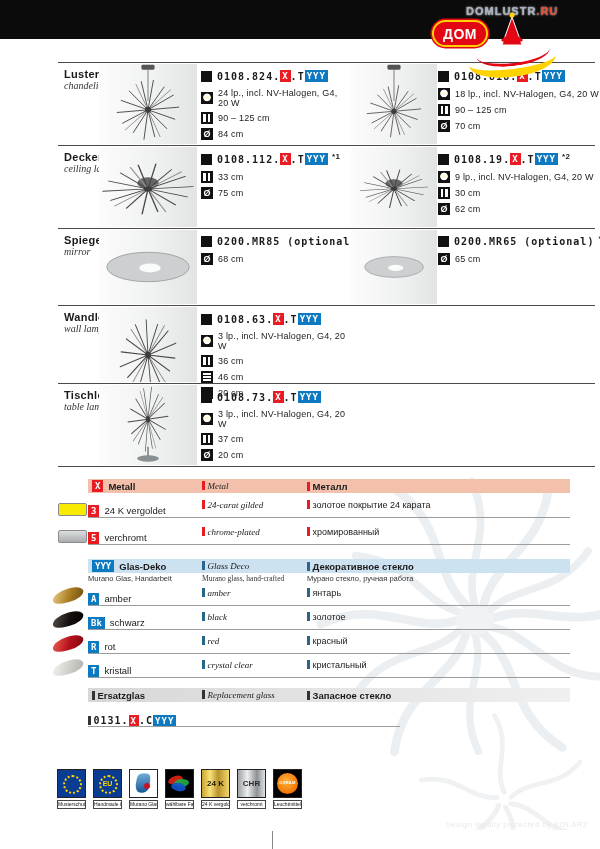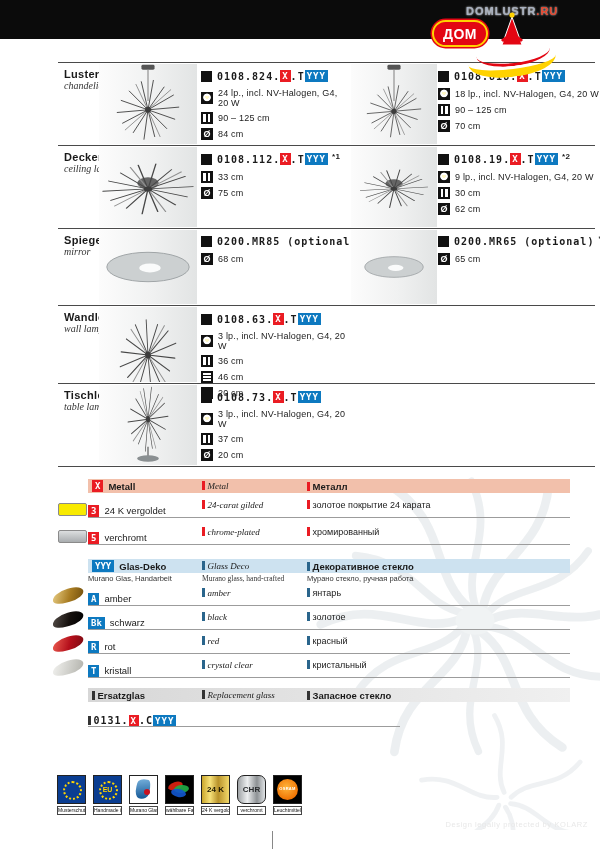--- a/index.html
+++ b/index.html
@@ -81,39 +81,39 @@
       border-radius:60% 40% 55% 45% / 70% 50% 60% 40%;}
   .gsw-amber{background:linear-gradient(120deg,#ecd28a,#a87c22 55%,#6e4c0c);}
   .gsw-black{background:linear-gradient(120deg,#5a534e,#140f0c 55%,#000);}
   .gsw-red{background:linear-gradient(120deg,#f06355,#b40f1b 55%,#780a12);}
   .gsw-crystal{background:linear-gradient(120deg,#f4f4f1,#cfcfca 55%,#b0b0aa);}
   .lgsub{font-size:7.5px;color:#333;}
   .lgsub-en{font-family:"Liberation Serif",serif;}
   
   .certs{position:absolute;left:57px;top:769px;display:flex;gap:7px;z-index:10;}
   .cert{width:29px;}
-  .cicon{width:27px;height:27px;border:1px solid #222;position:relative;overflow:hidden;margin-top:6px;}
+  .cicon{width:27px;height:27px;border:1px solid #222;position:relative;overflow:hidden;}
   .clabel{margin-top:2px;border:1px solid #444;background:#fff;font-size:5px;line-height:7px;
       text-align:center;white-space:nowrap;overflow:hidden;color:#111;}
   .ci-eu{background:#0a3d91;}
   .eu-stars{position:absolute;left:5px;top:5px;width:15px;height:15px;border:2px dotted #ffd500;border-radius:50%;}
   .eu-txt{position:absolute;inset:0;color:#ffd500;font-size:7px;font-weight:bold;text-align:center;line-height:27px;}
   .ci-murano{background:#fff;}
   .mur-swirl{position:absolute;left:6px;top:3px;width:14px;height:20px;background:linear-gradient(160deg,#7db6e0,#0a4f8f);
       border-radius:70% 30% 60% 40%/30% 70% 40% 60%;transform:rotate(14deg);}
   .mur-dot{position:absolute;left:14px;top:13px;width:6px;height:6px;border-radius:50%;background:#c81220;}
   .ci-colors{background:#000;}
   .cel{position:absolute;width:15px;height:8px;border-radius:50%;opacity:.92;}
   .cel-r{left:2px;top:6px;background:#d21; transform:rotate(-18deg);}
   .cel-g{left:8px;top:9px;background:#2a4; transform:rotate(-6deg);}
   .cel-b{left:5px;top:13px;background:#15c;transform:rotate(10deg);}
   .ci-gold{background:linear-gradient(90deg,#caa62b,#f7e27a 30%,#b8922a 60%,#f2d96a);
       display:flex;align-items:center;justify-content:center;font-size:8px;font-weight:bold;color:#201a02;}
   .ci-chrome{background:linear-gradient(90deg,#9fa3a6,#eceeef 35%,#8d9194 70%,#e0e3e5);
-      display:flex;align-items:center;justify-content:center;font-size:8px;font-weight:bold;color:#2a2d2f;border-radius:7px;}
+      display:flex;align-items:center;justify-content:center;font-size:8px;font-weight:bold;color:#2a2d2f;}
   .ci-osram{background:#000;}
   .osr-circle{position:absolute;left:3px;top:3px;width:21px;height:21px;border-radius:50%;
       background:radial-gradient(circle at 45% 40%,#ffb53c,#ef7000 75%);}
   .osr-txt{position:absolute;inset:0;text-align:center;line-height:25px;font-size:4px;font-weight:bold;color:#fff;letter-spacing:.3px;}
   
   .footer{position:absolute;left:0;right:0;top:807px;bottom:0;background:#0b0b0b;color:#fff;z-index:20;}
   .pageno{position:absolute;left:266px;top:12px;font-size:8px;letter-spacing:1px;}
   .foldline{position:absolute;left:272px;top:24px;width:1px;height:18px;background:#888;}
   .copyright{position:absolute;right:12px;top:13px;font-size:7.5px;letter-spacing:.6px;color:#e8e8e8;}
   

